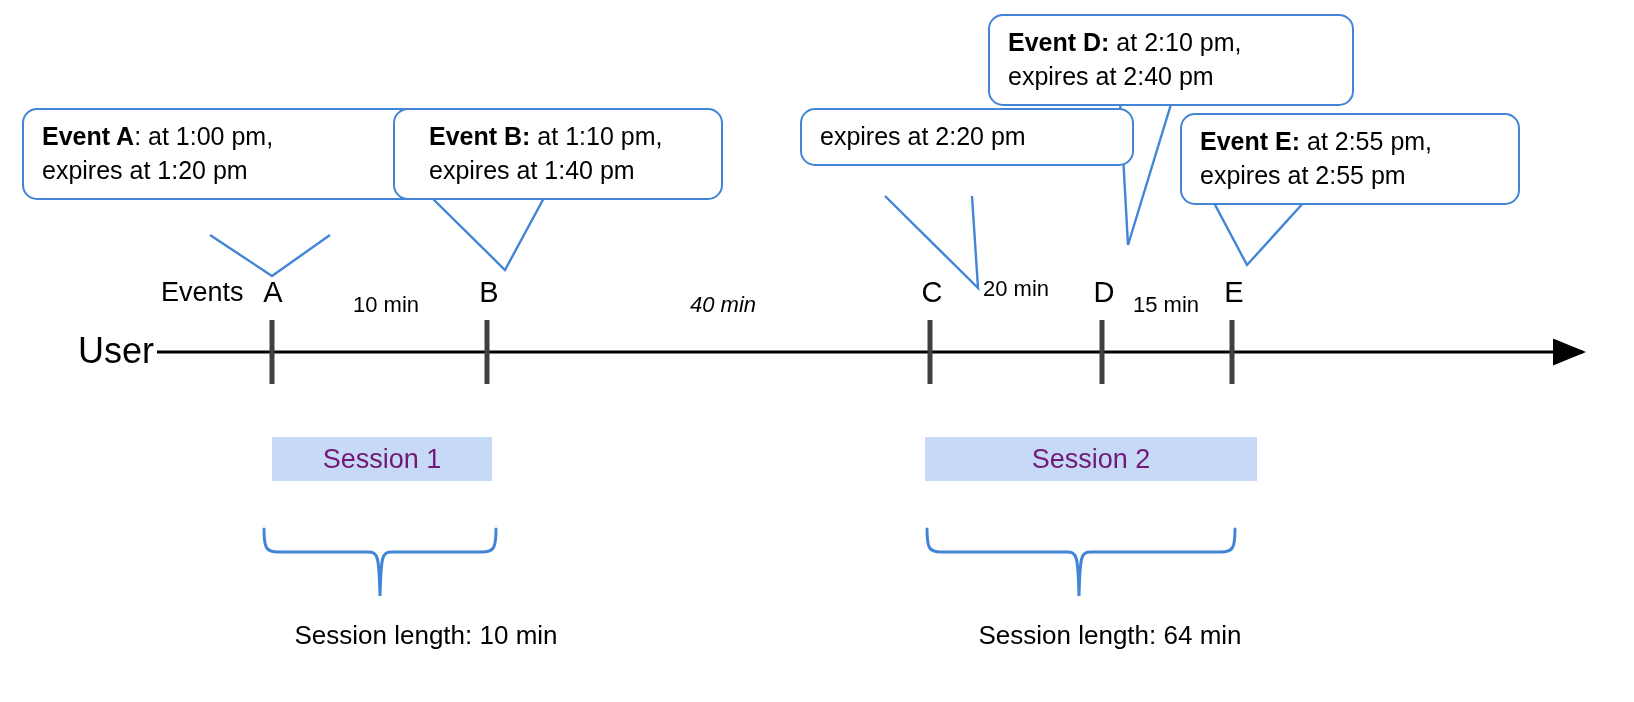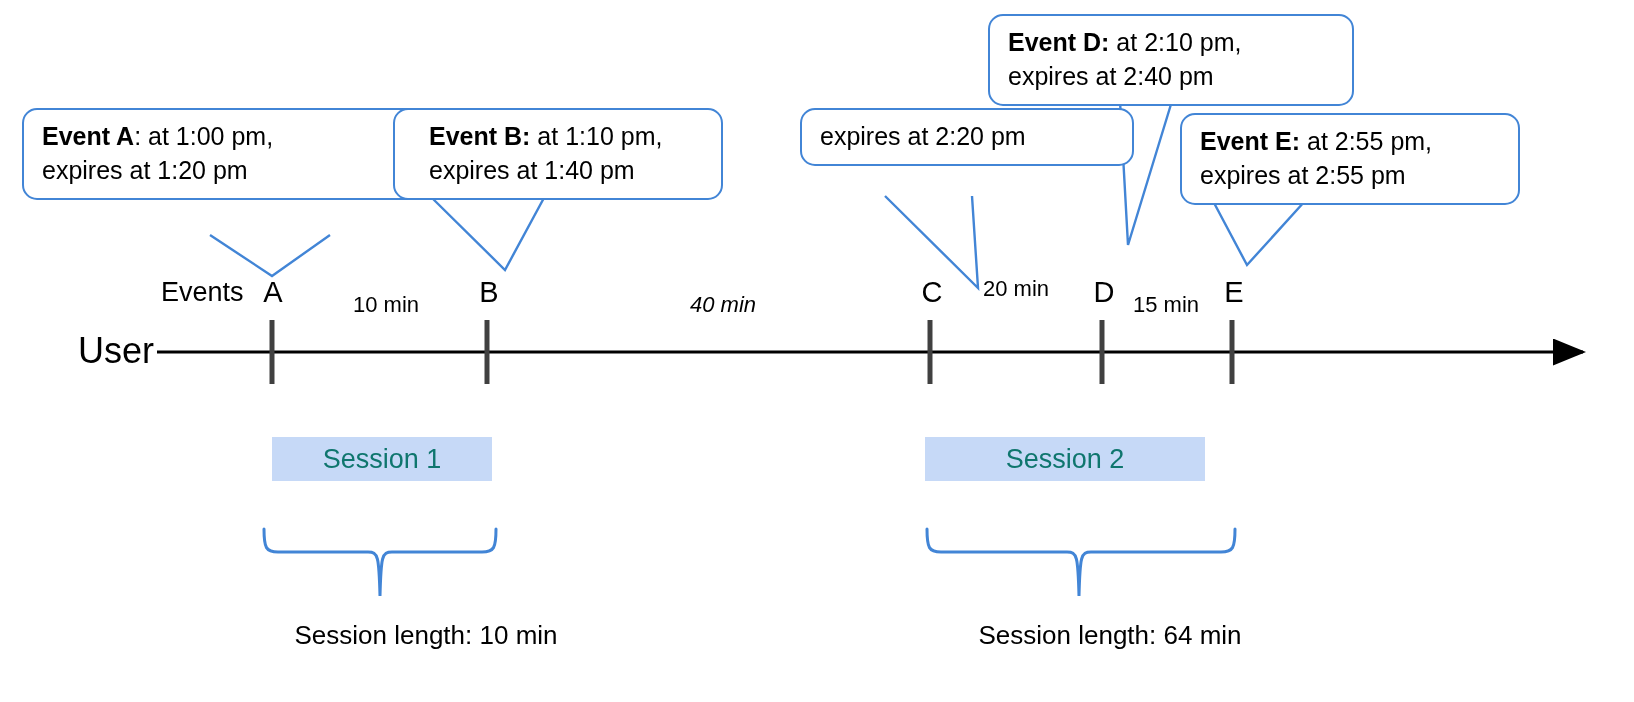--- a/index.html
+++ b/index.html
@@ -68,21 +68,21 @@
     color: #000000;
     white-space: nowrap;
   }
   .session-box {
     position: absolute;
     background: #c6d9f7;
     display: flex;
     align-items: center;
     justify-content: center;
     font-size: 27px;
-    color: #0f766e;
+    color: #701a75;
     white-space: nowrap;
   }
   .session-len {
     position: absolute;
     font-size: 26px;
     color: #000000;
     transform: translateX(-50%);
     white-space: nowrap;
   }
 </style>
@@ -167,20 +167,20 @@
   <div class="tick-label" style="left:1234px; top:276px;">E</div>
 
   <div class="gap-label" style="left:386px; top:292px;">10 min</div>
   <div class="gap-label" style="left:723px; top:292px;font-style:italic;">40 min</div>
   <div class="gap-label" style="left:1016px; top:276px;">20 min</div>
   <div class="gap-label" style="left:1166px; top:292px;">15 min</div>
 
   <div class="session-box" style="left:272px; top:437px; width:220px; height:44px;">
     <span>Session 1</span>
   </div>
-  <div class="session-box" style="left:925px; top:437px; width:280px; height:44px;">
+  <div class="session-box" style="left:925px; top:437px; width:332px; height:44px;">
     <span>Session 2</span>
   </div>
 
   <div class="session-len" style="left:390px; top:620px;margin-left:36px;">Session length: 10 min</div>
   <div class="session-len" style="left:1110px; top:620px;">Session length: 64 min</div>
 
 </div>
 
 </body></html>

